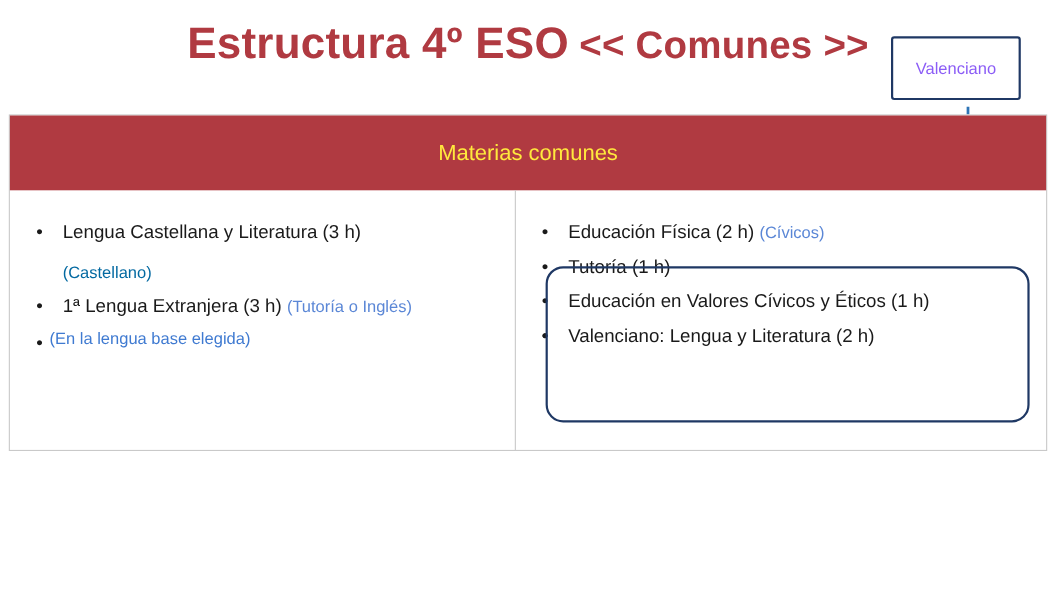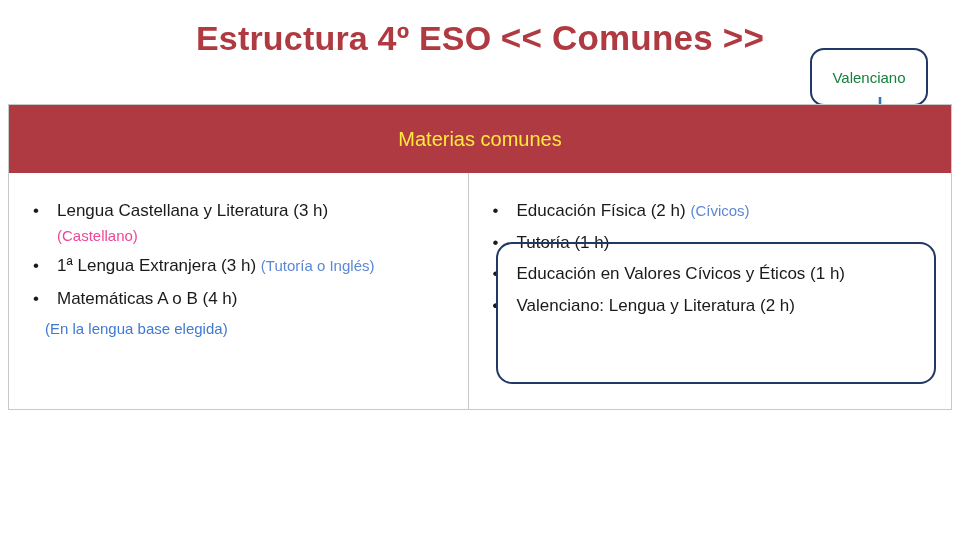--- a/index.html
+++ b/index.html
@@ -21,42 +21,42 @@
     left: 0;
     top: 18px;
     width: 960px;
     text-align: center;
     font-size: 33px;
     font-weight: bold;
     color: #b03a41;
     letter-spacing: 0.2px;
   }
   #slide-title .title-main {
-    font-size: 34px;
+    font-size: 40px;
     margin-top: 11px;
   }
   #slide-title .title-sub {
     font-size: 35px;
   }
 
   
   #valenciano-box {
     position: absolute;
     left: 810px;
-    top: 48px;
+    top: 33px;
     width: 118px;
     height: 58px;
     border: 2px solid #1f3864;
-    border-radius: 14px;
+    border-radius: 3px;
     background: #ffffff;
     display: flex;
     align-items: center;
     justify-content: center;
     font-size: 15px;
-    color: #15803d;
+    color: #8b5cf6;
     box-sizing: border-box;
   }
 
   
   #valenciano-connector {
     position: absolute;
     left: 820px;
     top: 95px;
     width: 130px;
     height: 170px;
@@ -121,22 +121,22 @@
     top: 0;
     color: #1a1a1a;
     font-size: 17px;
   }
   .note-inline {
     color: #5b87d6;
     font-size: 15px;
   }
   .sub-note {
     display: block;
-    margin-top: 1px;
-    color: #ec4899;
+    margin-top: 14px;
+    color: #0369a1;
     font-size: 15px;
   }
   #left-footnote {
     margin: 8px 0 0 22px;
     color: #3f7ad1;
     font-size: 15px;
   }
 
   
   #col-right ul.bullets li {
@@ -187,21 +187,20 @@
           <span>Lengua Castellana y Literatura (3 h)</span>
           <span class="sub-note">(Castellano)</span>
         </li>
         <li>
           <span class="bullet-dot">•</span>
           <span>1ª Lengua Extranjera (3 h)</span>
           <span class="note-inline">(Tutoría o Inglés)</span>
         </li>
         <li>
           <span class="bullet-dot">•</span>
-          <span>Matemáticas A o B (4 h)</span>
         </li>
       </ul>
       <div id="left-footnote">(En la lengua base elegida)</div>
     </div>
 
     <div class="col" id="col-right">
       <ul class="bullets">
         <li>
           <span class="bullet-dot">•</span>
           <span>Educación Física (2 h)</span>

